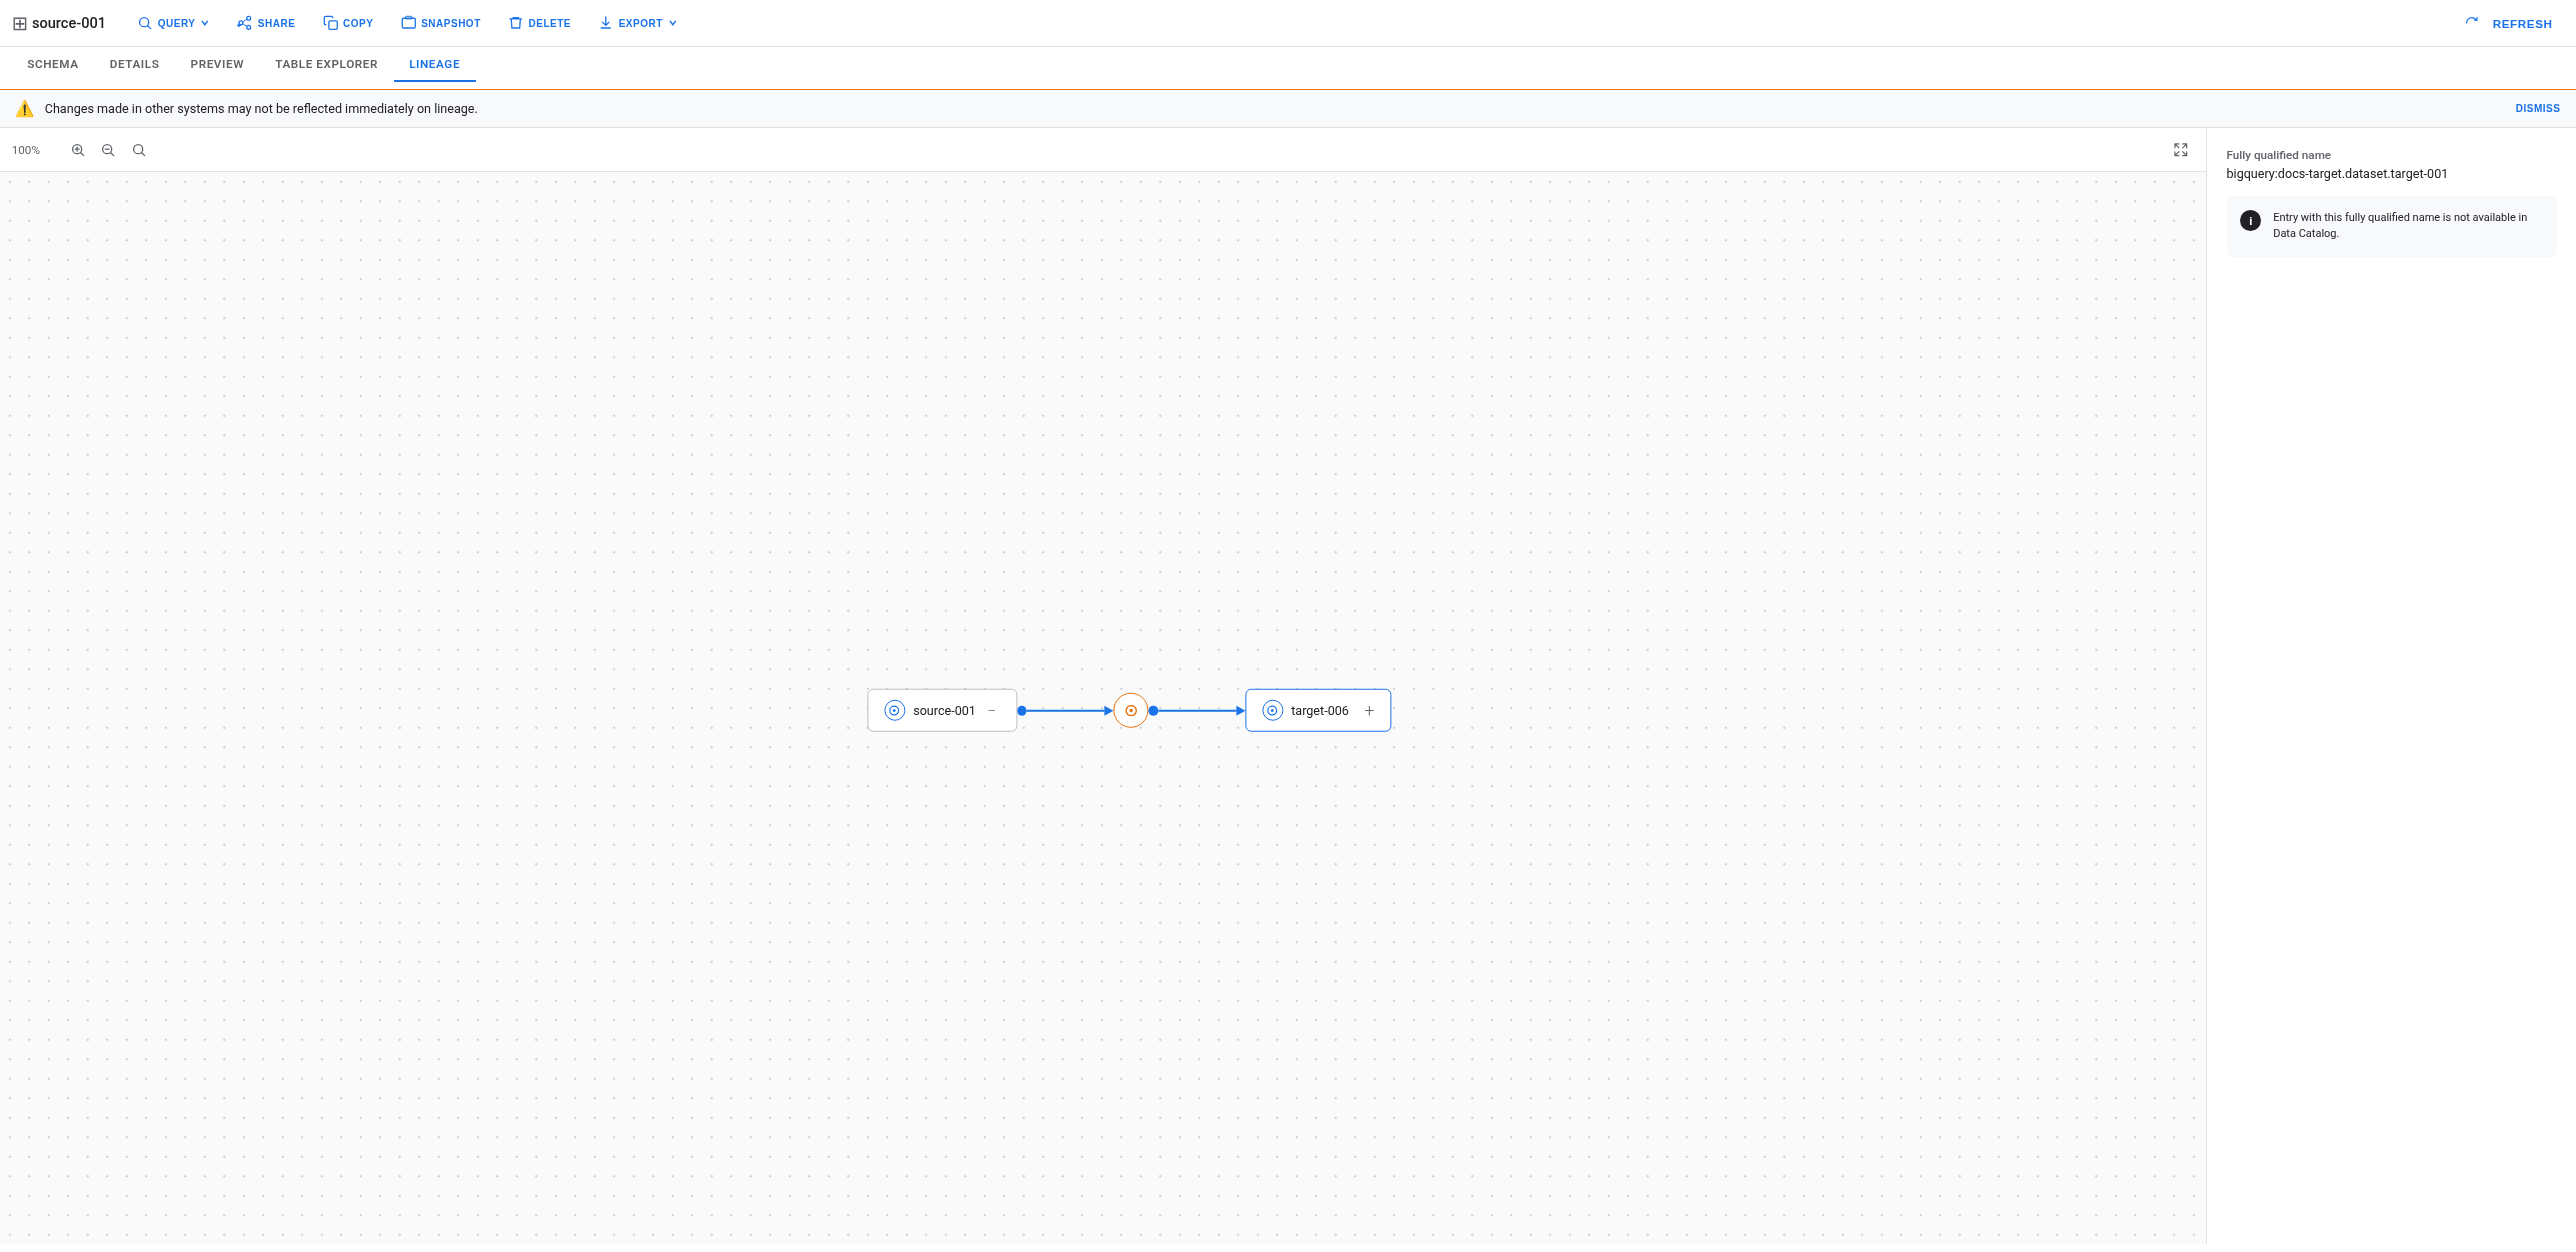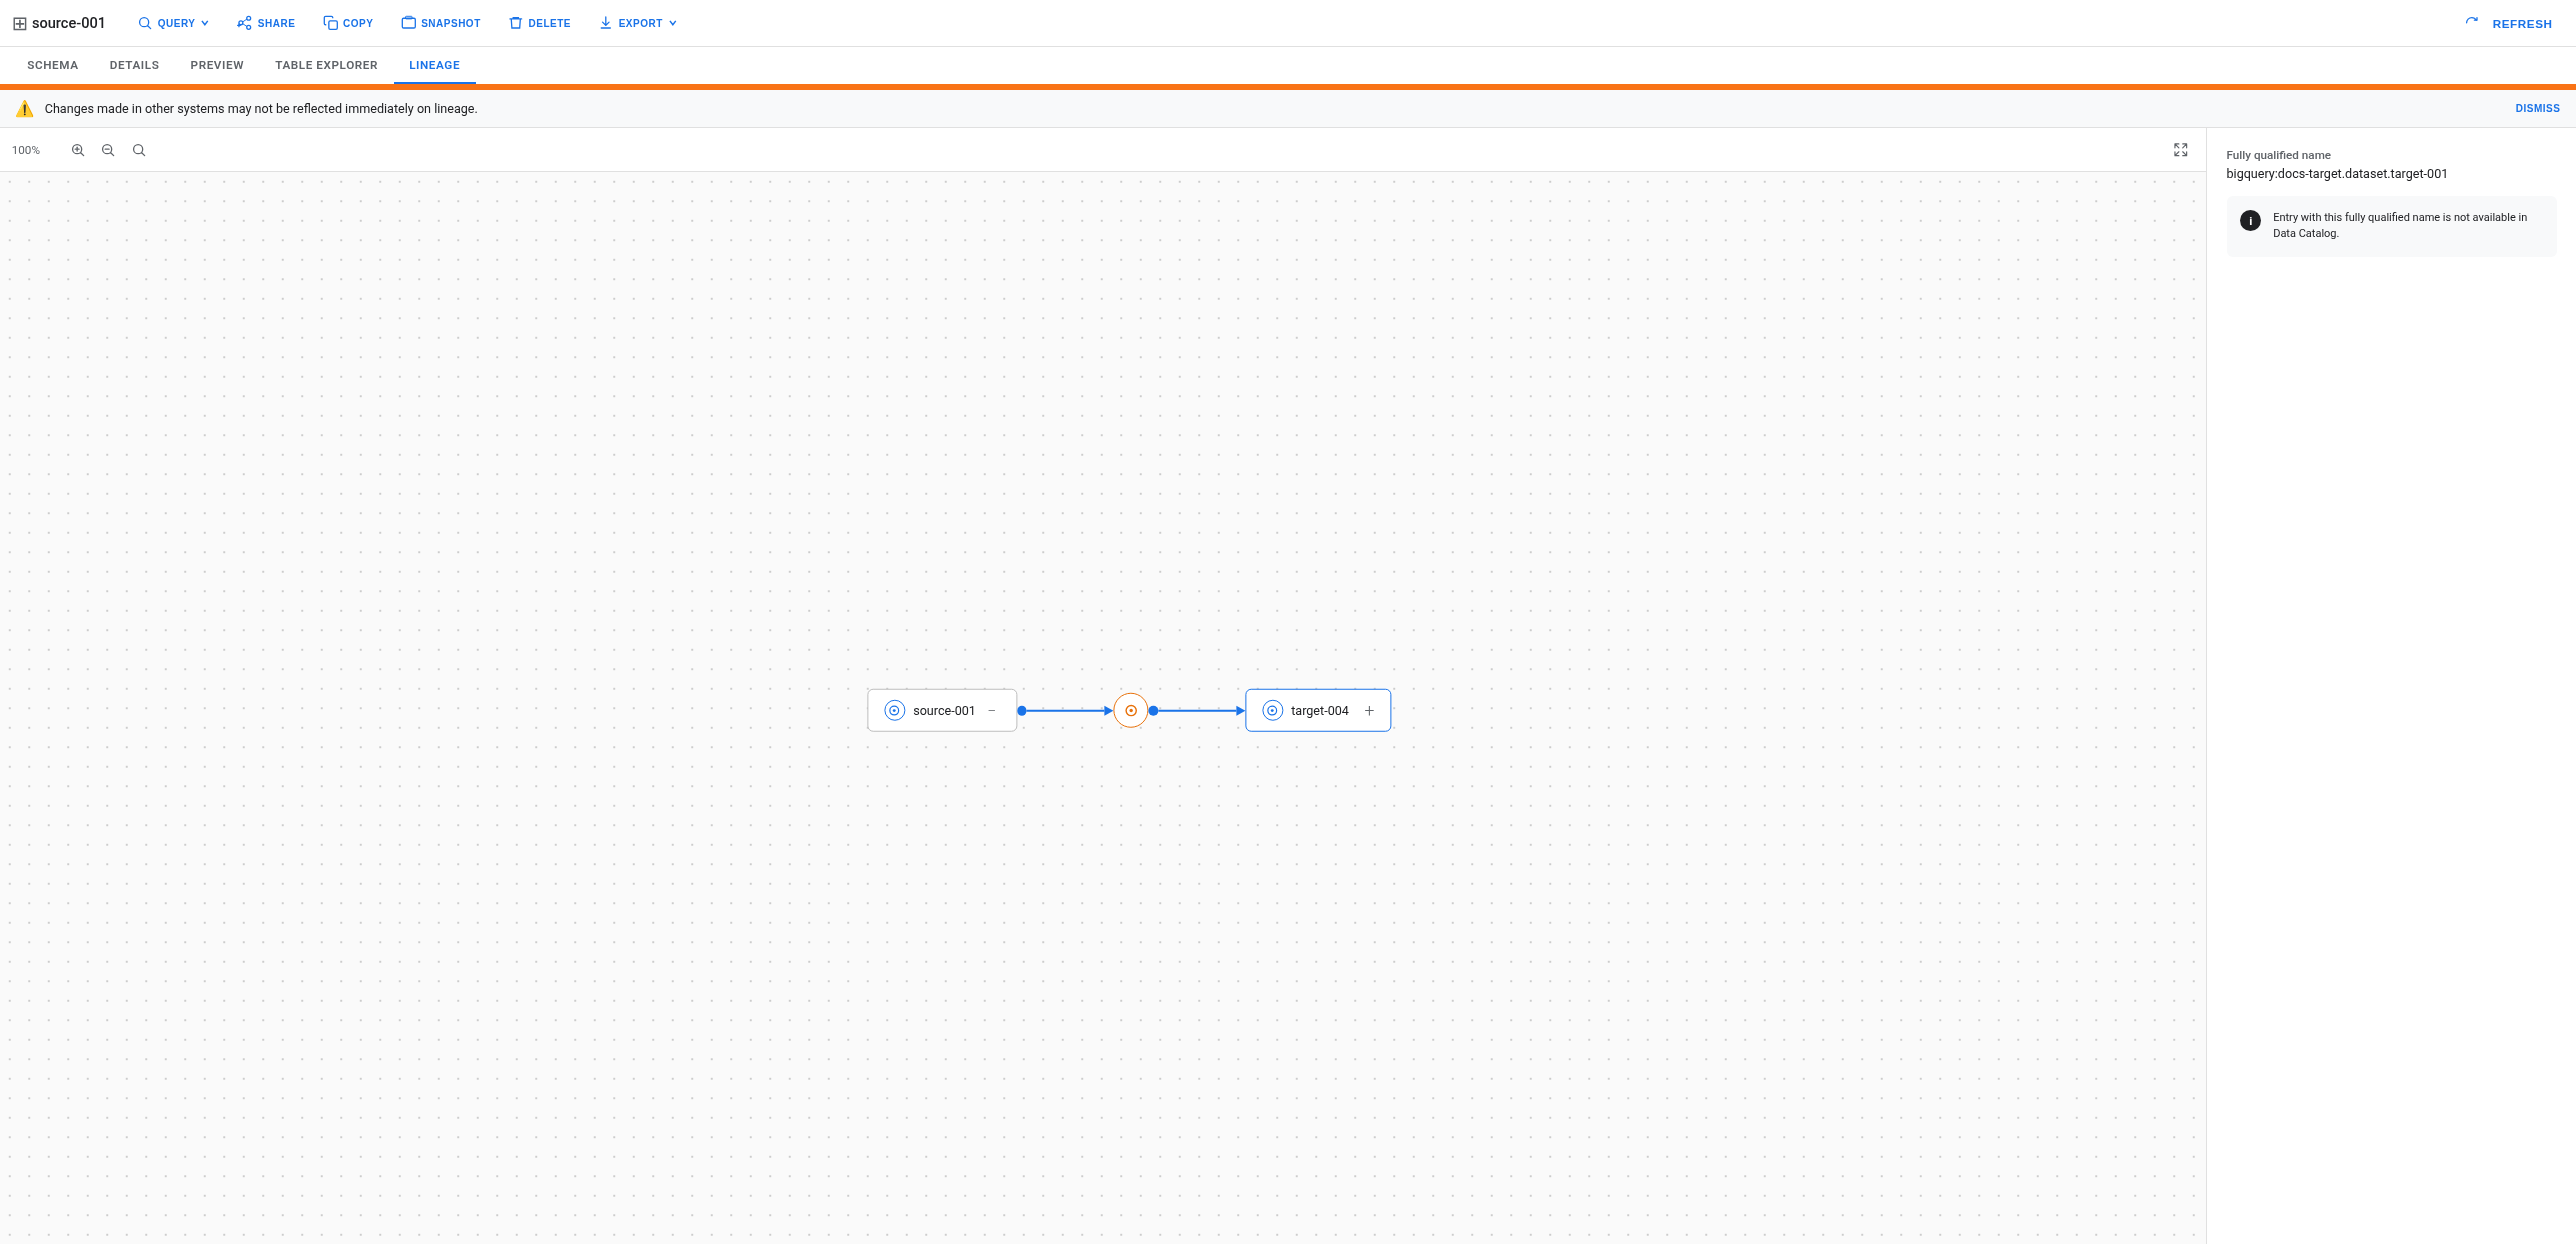--- a/index.html
+++ b/index.html
@@ -28,22 +28,22 @@
     .refresh-btn {
       display: flex; align-items: center; gap: 13px;
       padding: 5.8px 11.7px; border: none; background: none;
       color: #1a73e8; font-size: 11.7px; font-weight: 600;
       cursor: pointer; border-radius: 3.9px; text-transform: uppercase;
       letter-spacing: 0.05em;
     }
 
     
     .tabs {
-      display: flex; align-items: center; height: 43px;
-      border-bottom: 6px solid #f97316; padding: 0 11.7px;
+      display: flex; align-items: flex-start; height: 43px;
+      border-bottom: 1px solid #f97316; padding: 0 11.7px;
     }
     .tab {
       padding: 9.7px 15.6px; font-size: 11.7px; font-weight: 600;
       color: #5f6368; cursor: pointer; border-bottom: 2.9px solid transparent;
       text-transform: uppercase; letter-spacing: 0.05em;
       margin-bottom: -1px;
     }
     .tab.active { color: #1a73e8; border-bottom: 2.9px solid #1a73e8; }
 
     
@@ -350,21 +350,21 @@
           <div class="arrow-head"></div>
         </div>
 
         <div class="node-box active">
           <div class="node-icon-blue">
             <svg width="11.7" height="11.7" viewBox="0 0 24 24" fill="none">
               <circle cx="12" cy="12" r="9" stroke="#1a73e8" stroke-width="2.5"></circle>
               <circle cx="12" cy="12" r="3" fill="#1a73e8"></circle>
             </svg>
           </div>
-          <span class="node-label">target-004</span>
+          <span class="node-label">target-006</span>
           <span class="node-plus">+</span>
         </div>
 
       </div>
     </div>
   </div>
 
   <div class="right-panel">
 
     <div class="panel-body">

